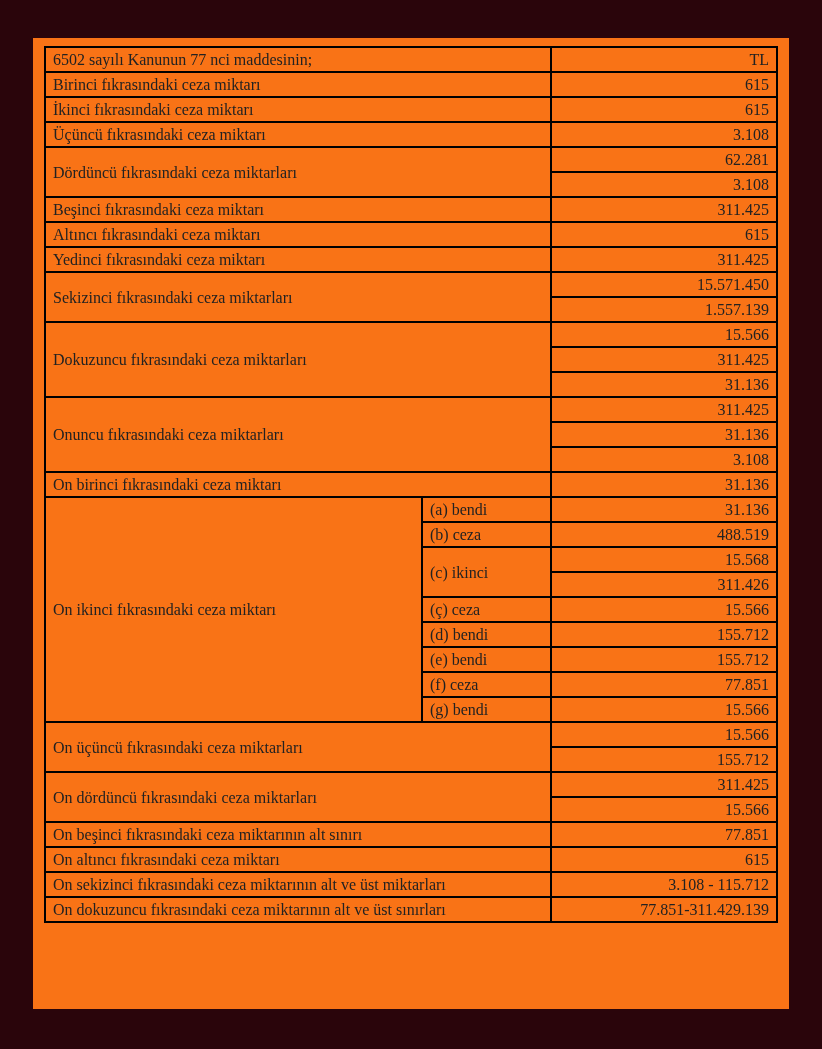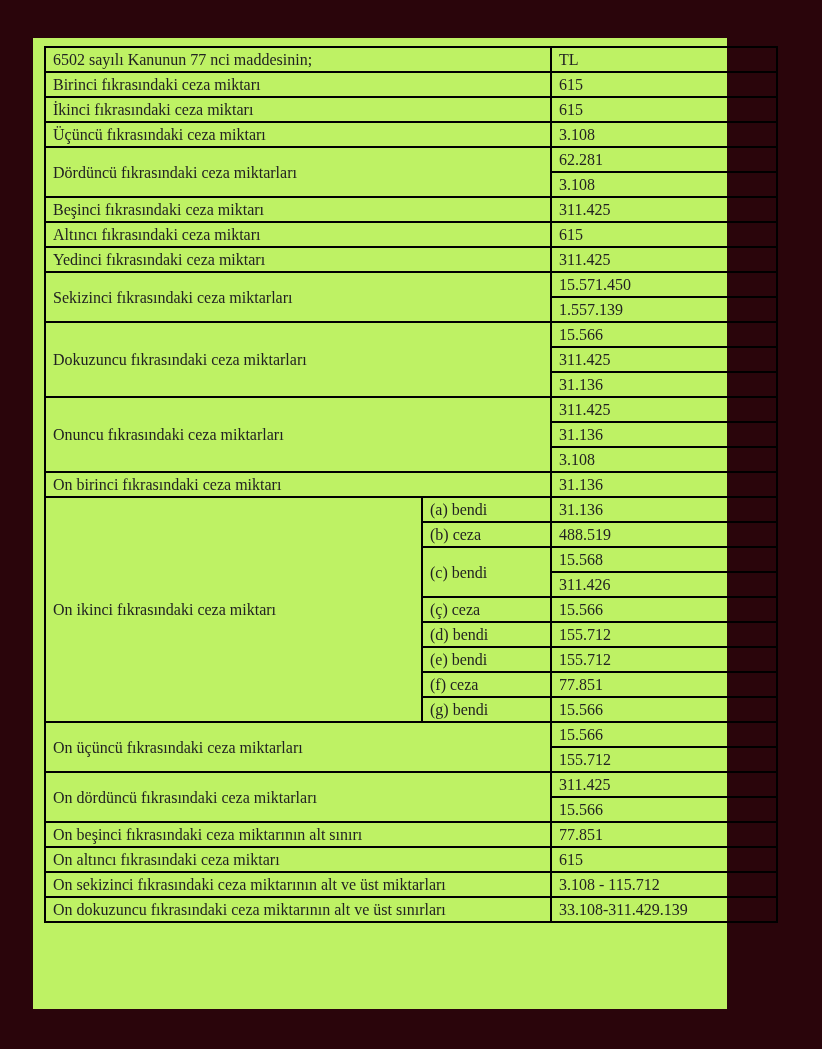--- a/index.html
+++ b/index.html
@@ -1,38 +1,38 @@
 <!DOCTYPE html>
 <html><head>
 <meta charset="utf-8">
 <style>
   html, body { margin:0; padding:0; }
   body {
     width:822px; height:1049px; background:#2a050b; position:relative; overflow:hidden;
     font-family: "Liberation Serif", "DejaVu Serif", serif;
   }
   .panel {
-    position:absolute; left:33px; top:38px; width:694px; height:971px; background:#bef264;
+    position:absolute; left:33px; top:38px; width:756px; height:971px; background:#f97316;
   }
   table.fines {
     position:absolute; left:11px; top:8px;
     width:732px;
     border-collapse:collapse;
     table-layout:fixed;
     font-size:16px; color:#222;
   }
   table.fines td {
     border:2px solid #000;
     height:23px;
     padding:0 7px;
     line-height:23px;
     white-space:nowrap;
     overflow:hidden;
   }
-  td.val { }
+  td.val { text-align:right; }
   td.lbl { text-align:left; }
   col.c1 { width:377px; }
   col.c2 { width:129px; }
   col.c3 { width:226px; }
 </style>
 </head>
 <body>
 
 <div class="panel">
   <table class="fines">
@@ -111,21 +111,21 @@
         <tr>
           <td class="lbl" rowspan="9">On ikinci fıkrasındaki ceza miktarı</td>
           <td class="lbl" rowspan="1">(a) bendi</td>
           <td class="val">31.136</td>
         </tr>
         <tr>
           <td class="lbl" rowspan="1">(b) ceza</td>
           <td class="val">488.519</td>
         </tr>
         <tr>
-          <td class="lbl" rowspan="2">(c) bendi</td>
+          <td class="lbl" rowspan="2">(c) ikinci</td>
           <td class="val">15.568</td>
         </tr>
         <tr>
           <td class="val">311.426</td>
         </tr>
         <tr>
           <td class="lbl" rowspan="1">(ç) ceza</td>
           <td class="val">15.566</td>
         </tr>
         <tr>
@@ -165,17 +165,17 @@
         <tr>
           <td class="lbl" colspan="2" rowspan="1">On altıncı fıkrasındaki ceza miktarı</td>
           <td class="val">615</td>
         </tr>
         <tr>
           <td class="lbl" colspan="2" rowspan="1">On sekizinci fıkrasındaki ceza miktarının alt ve üst miktarları</td>
           <td class="val">3.108 - 115.712</td>
         </tr>
         <tr>
           <td class="lbl" colspan="2" rowspan="1">On dokuzuncu fıkrasındaki ceza miktarının alt ve üst sınırları</td>
-          <td class="val">33.108-311.429.139</td>
+          <td class="val">77.851-311.429.139</td>
         </tr>
       </tbody>
   </table>
 </div>
 
 </body></html>

